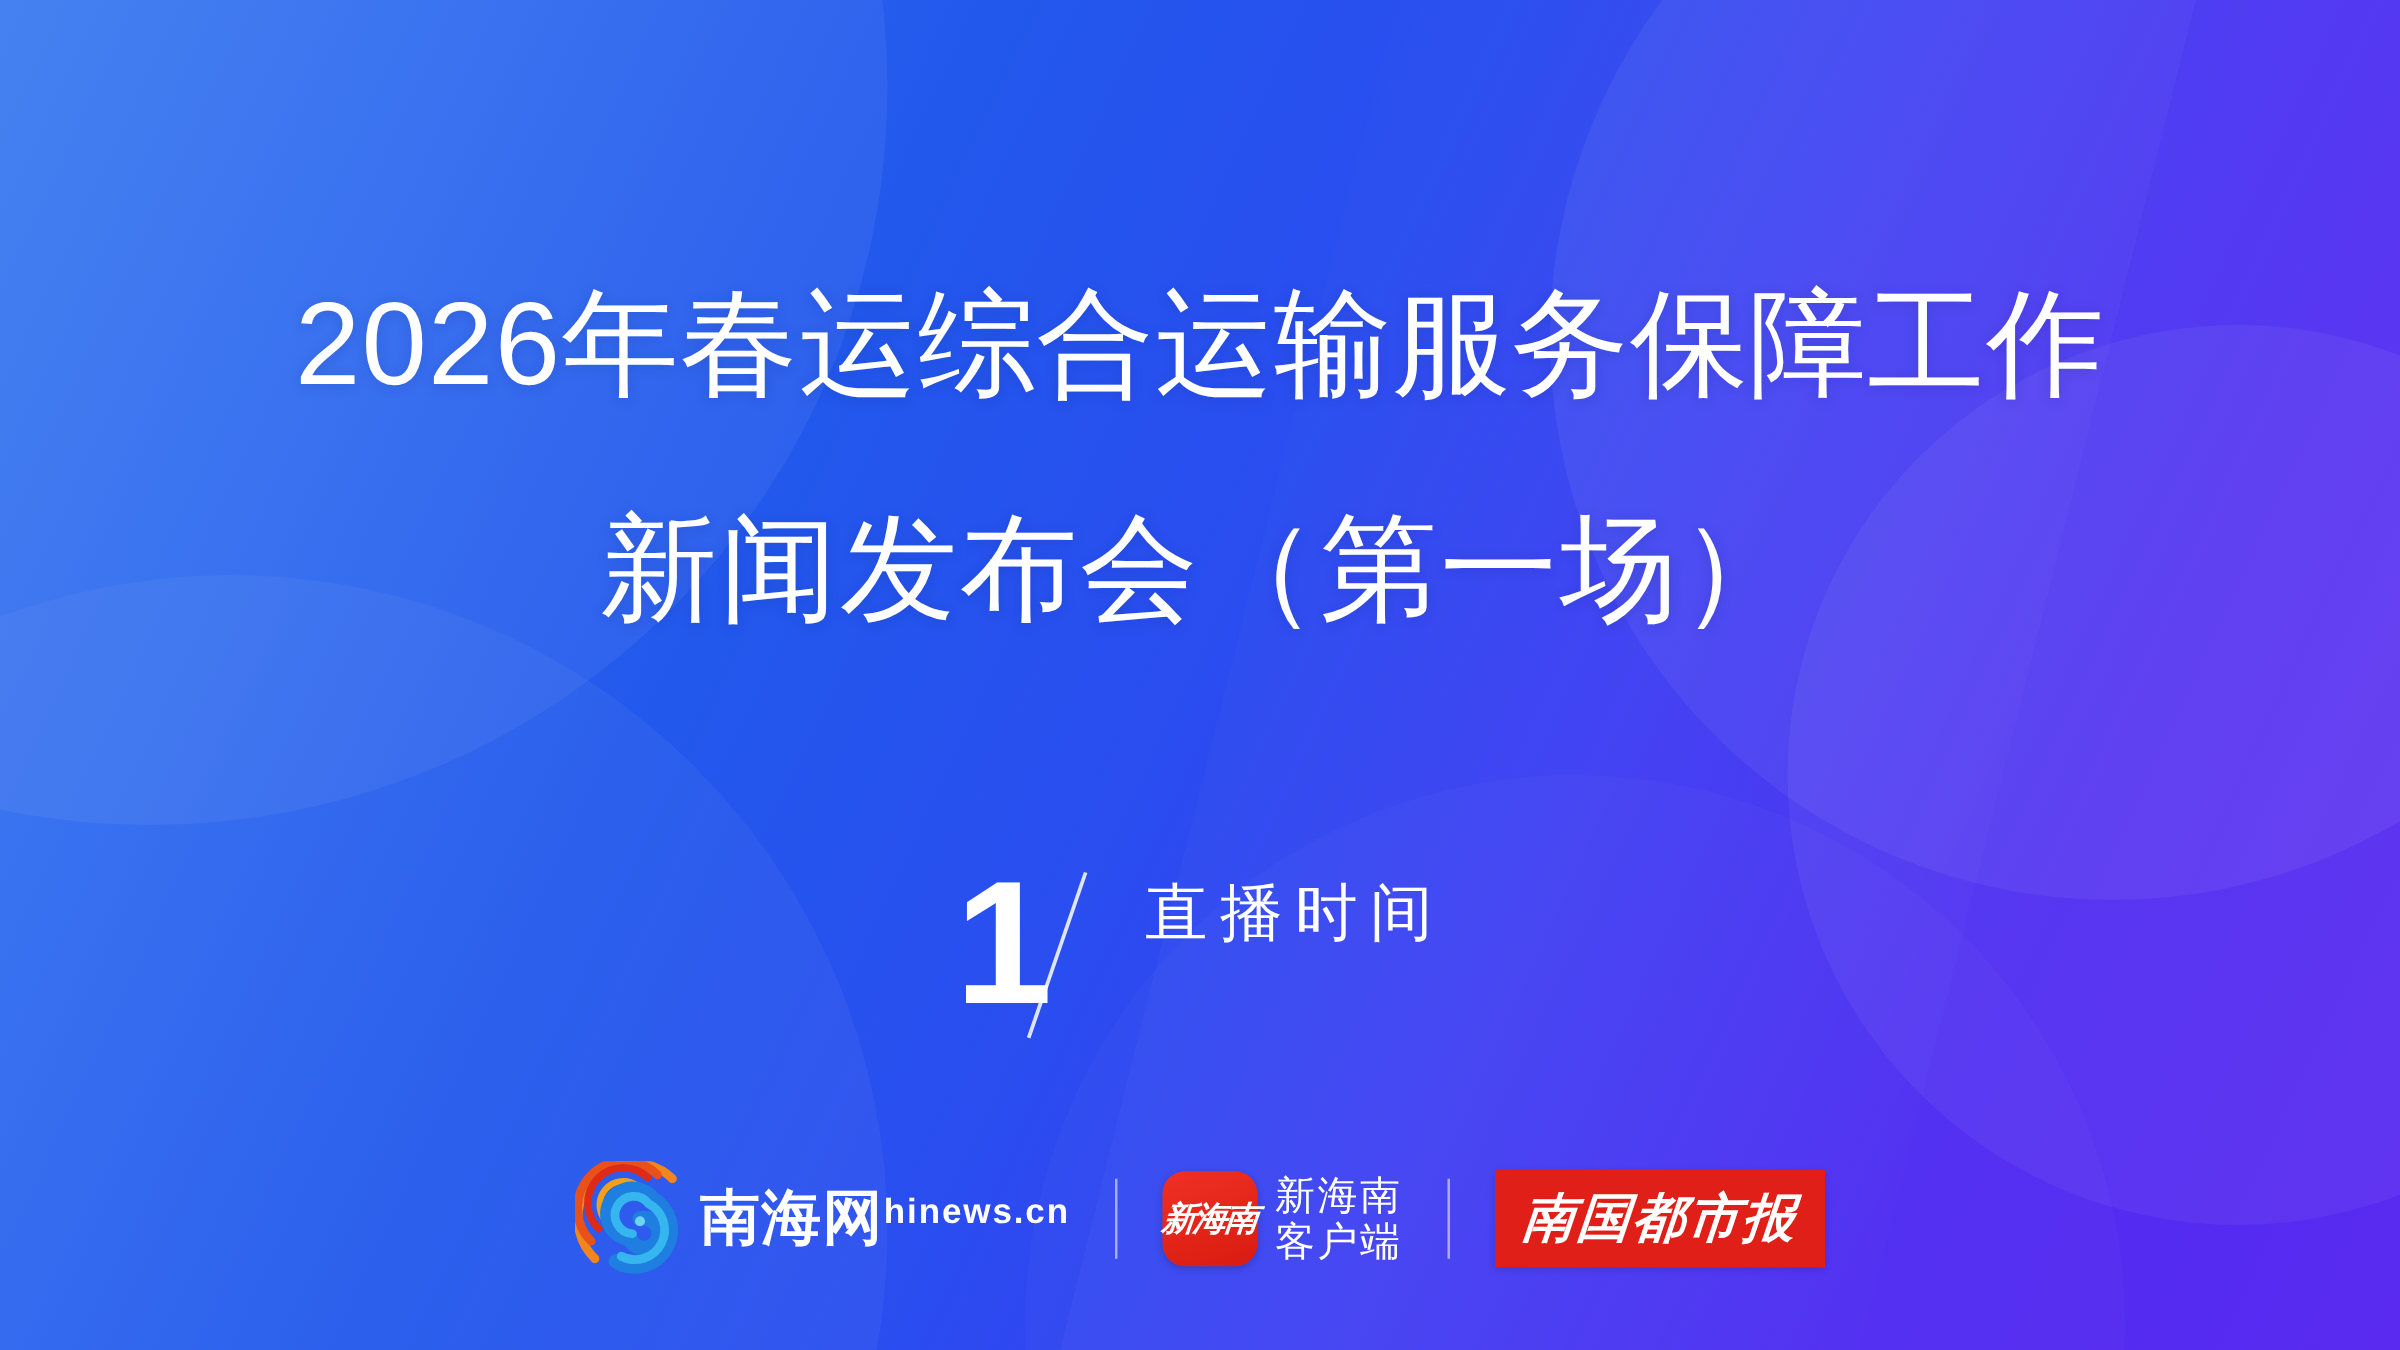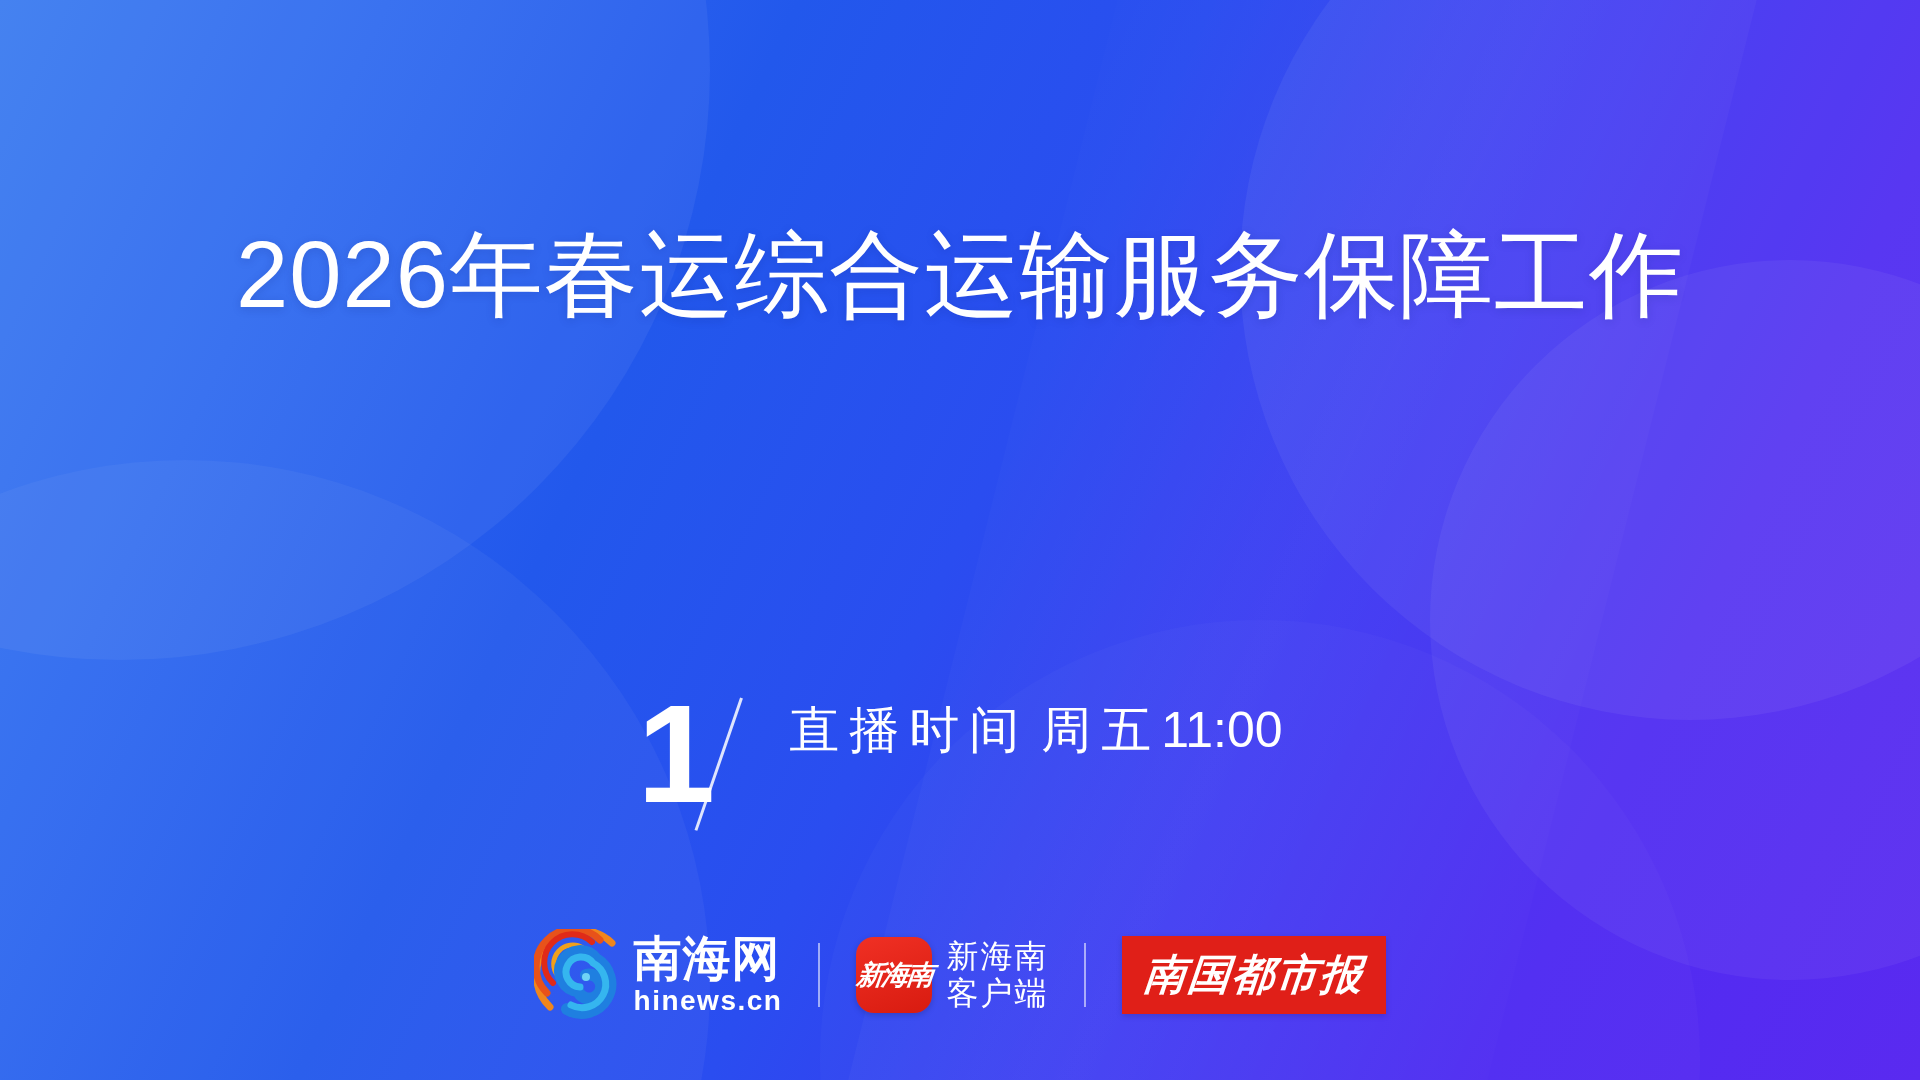--- a/index.html
+++ b/index.html
@@ -215,21 +215,21 @@
     gap: 8px;
   }
   .spiral-wrap {
     width: 92px;
     height: 92px;
     position: relative;
     flex: 0 0 auto;
   }
   .hinews-text {
     display: flex;
-    flex-direction: column;
+    flex-direction: row;
     justify-content: center;
     line-height: 1;
   }
   .hinews-cn {
     color: #ffffff;
     font-size: 48px;
     font-weight: bold;
     letter-spacing: 1px;
     white-space: nowrap;
   }
@@ -311,31 +311,29 @@
   <div class="blob blob-bl"></div>
   <div class="blob blob-r1"></div>
   <div class="blob blob-r2"></div>
   <div class="blob blob-mid"></div>
   <div class="sheen"></div>
 
   <div id="content">
 
     <div class="title-block">
       <div class="title-line l1">2026年春运综合运输服务保障工作</div>
+      <div class="title-line l2">新闻发布会（第一场）</div>
     </div>
 
     <div class="date-row">
       <div class="date-inner">
         <div class="big-month">1</div>
         <div class="slash"></div>
         <div class="time-col">
           <div class="time-label">直播时间</div>
-          <div class="time-value">
-            <span class="wk">周五</span><span class="clock">11:00</span>
-          </div>
         </div>
       </div>
     </div>
 
     <div class="logo-strip">
 
       <div class="logo-cell">
         <div class="hinews">
           <div class="spiral-wrap">
             <svg width="92" height="92" viewBox="0 0 92 92" xmlns="http://www.w3.org/2000/svg">

